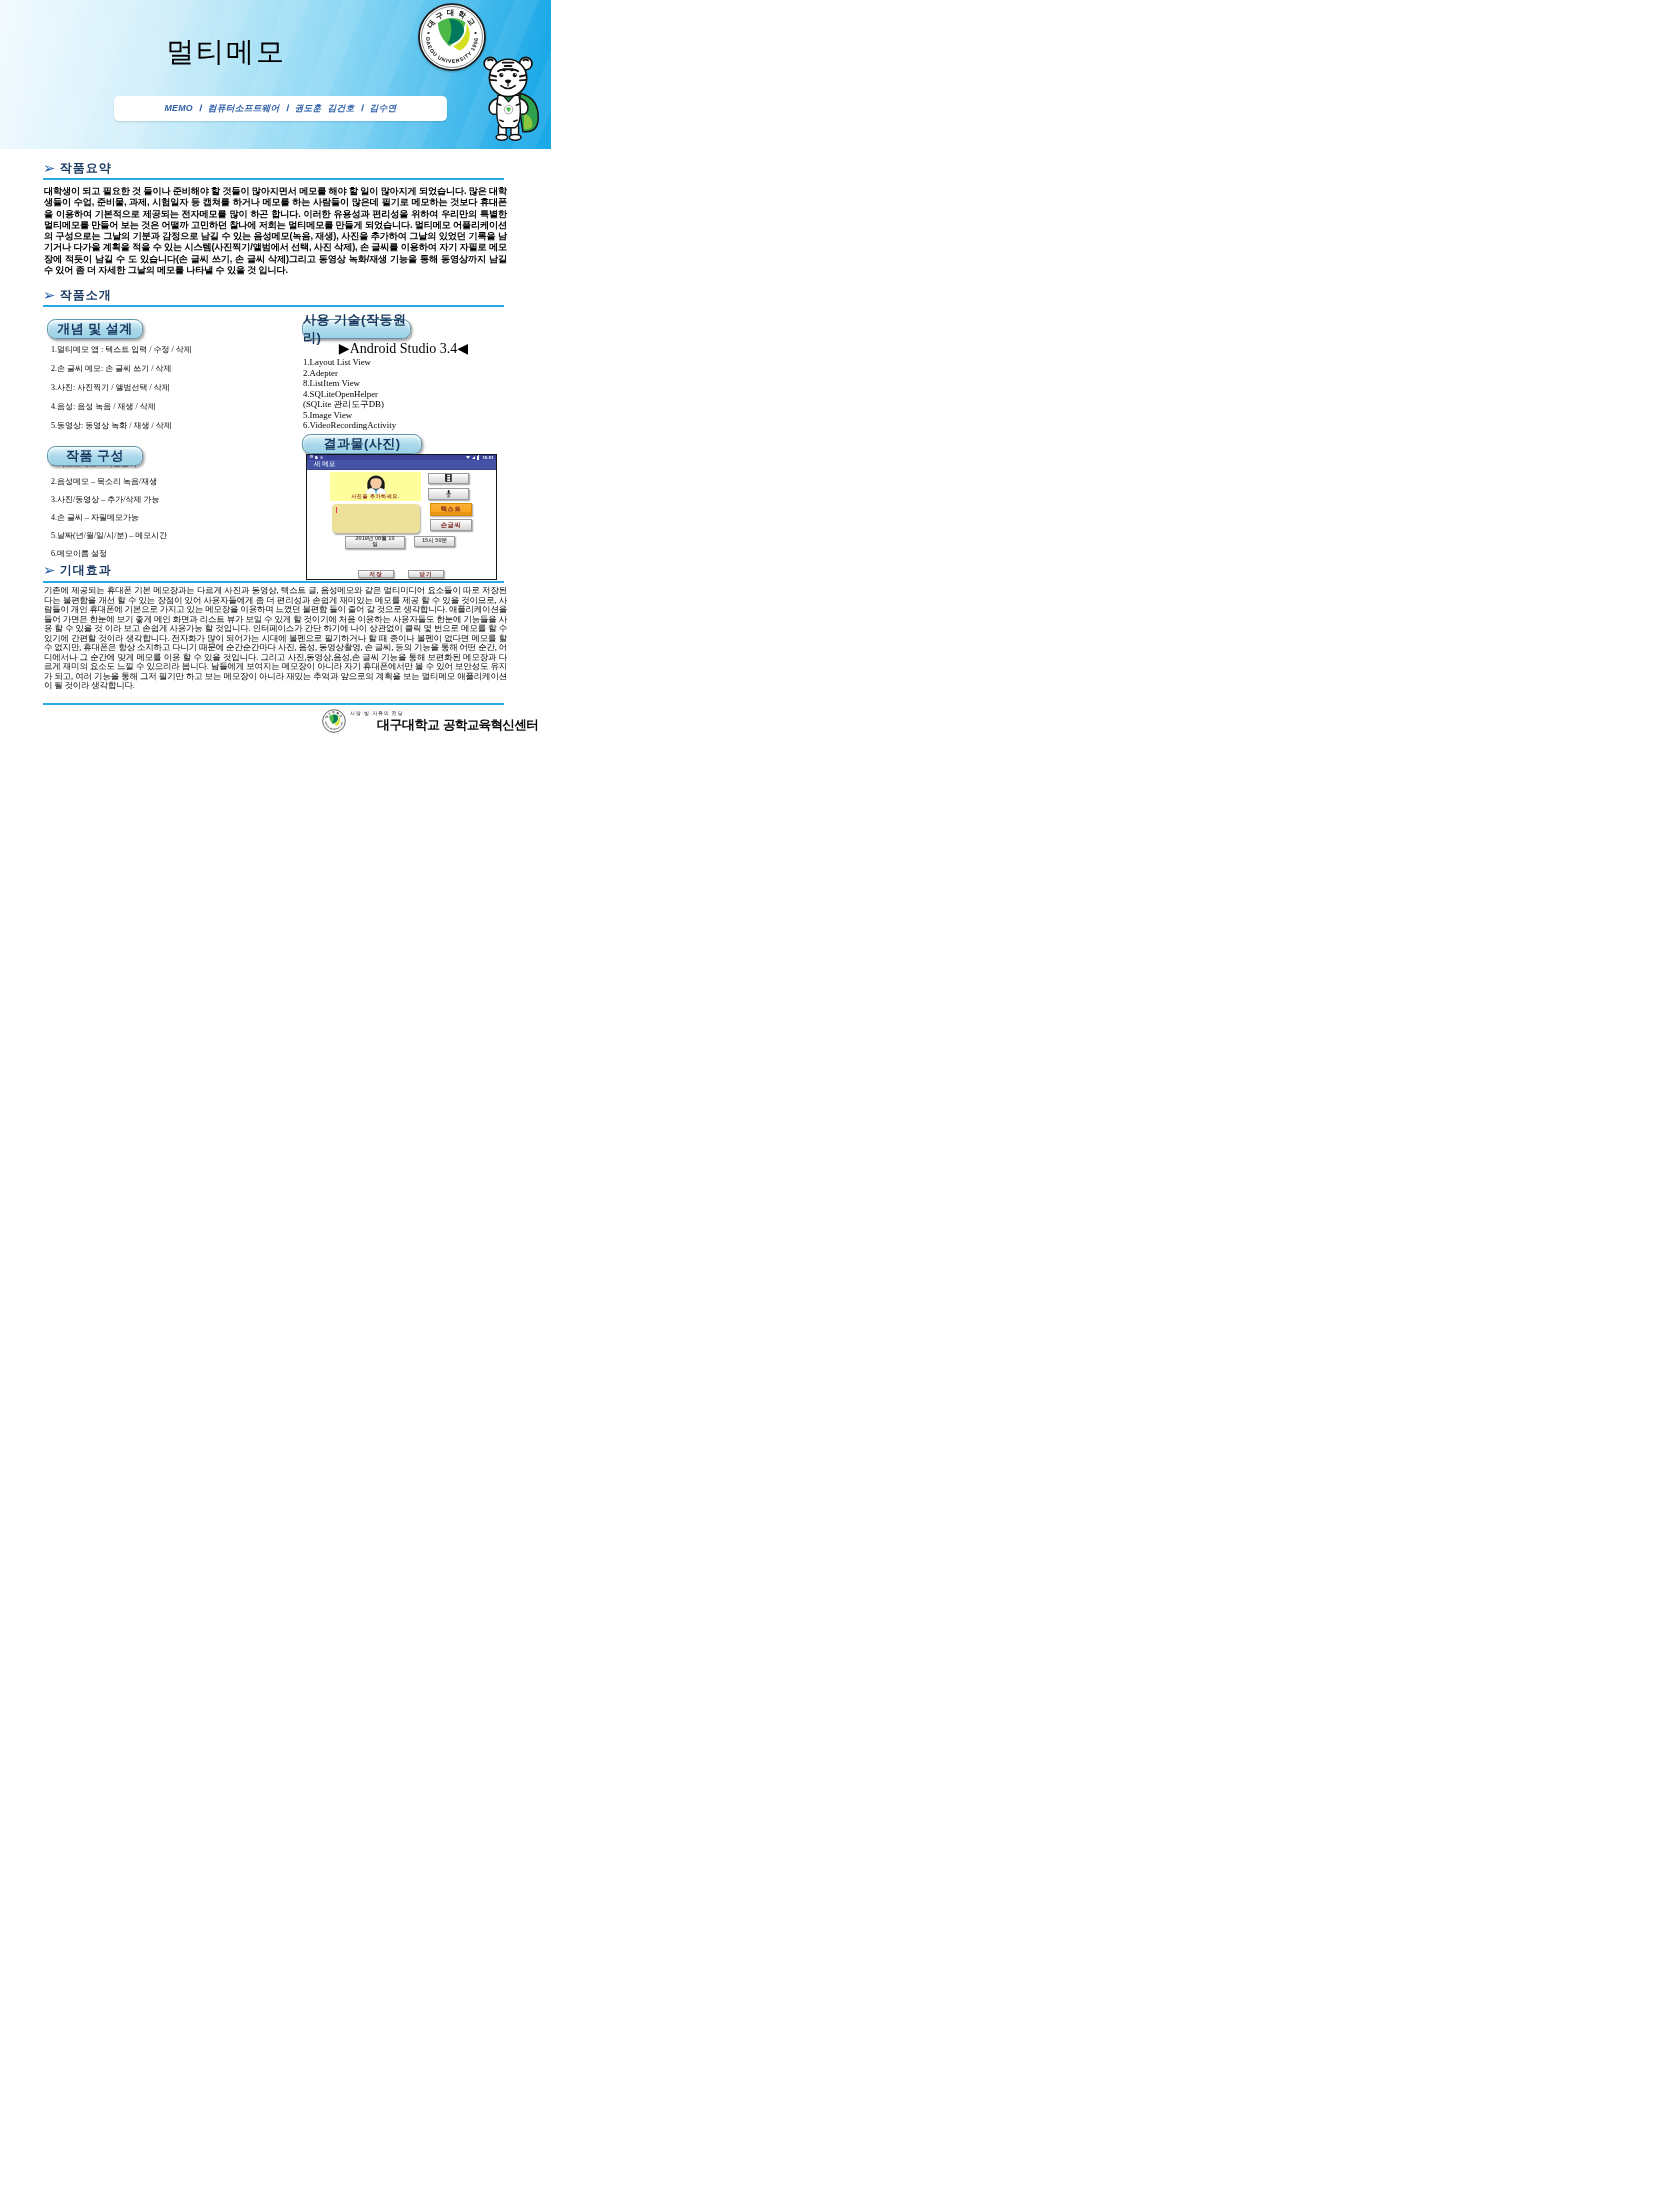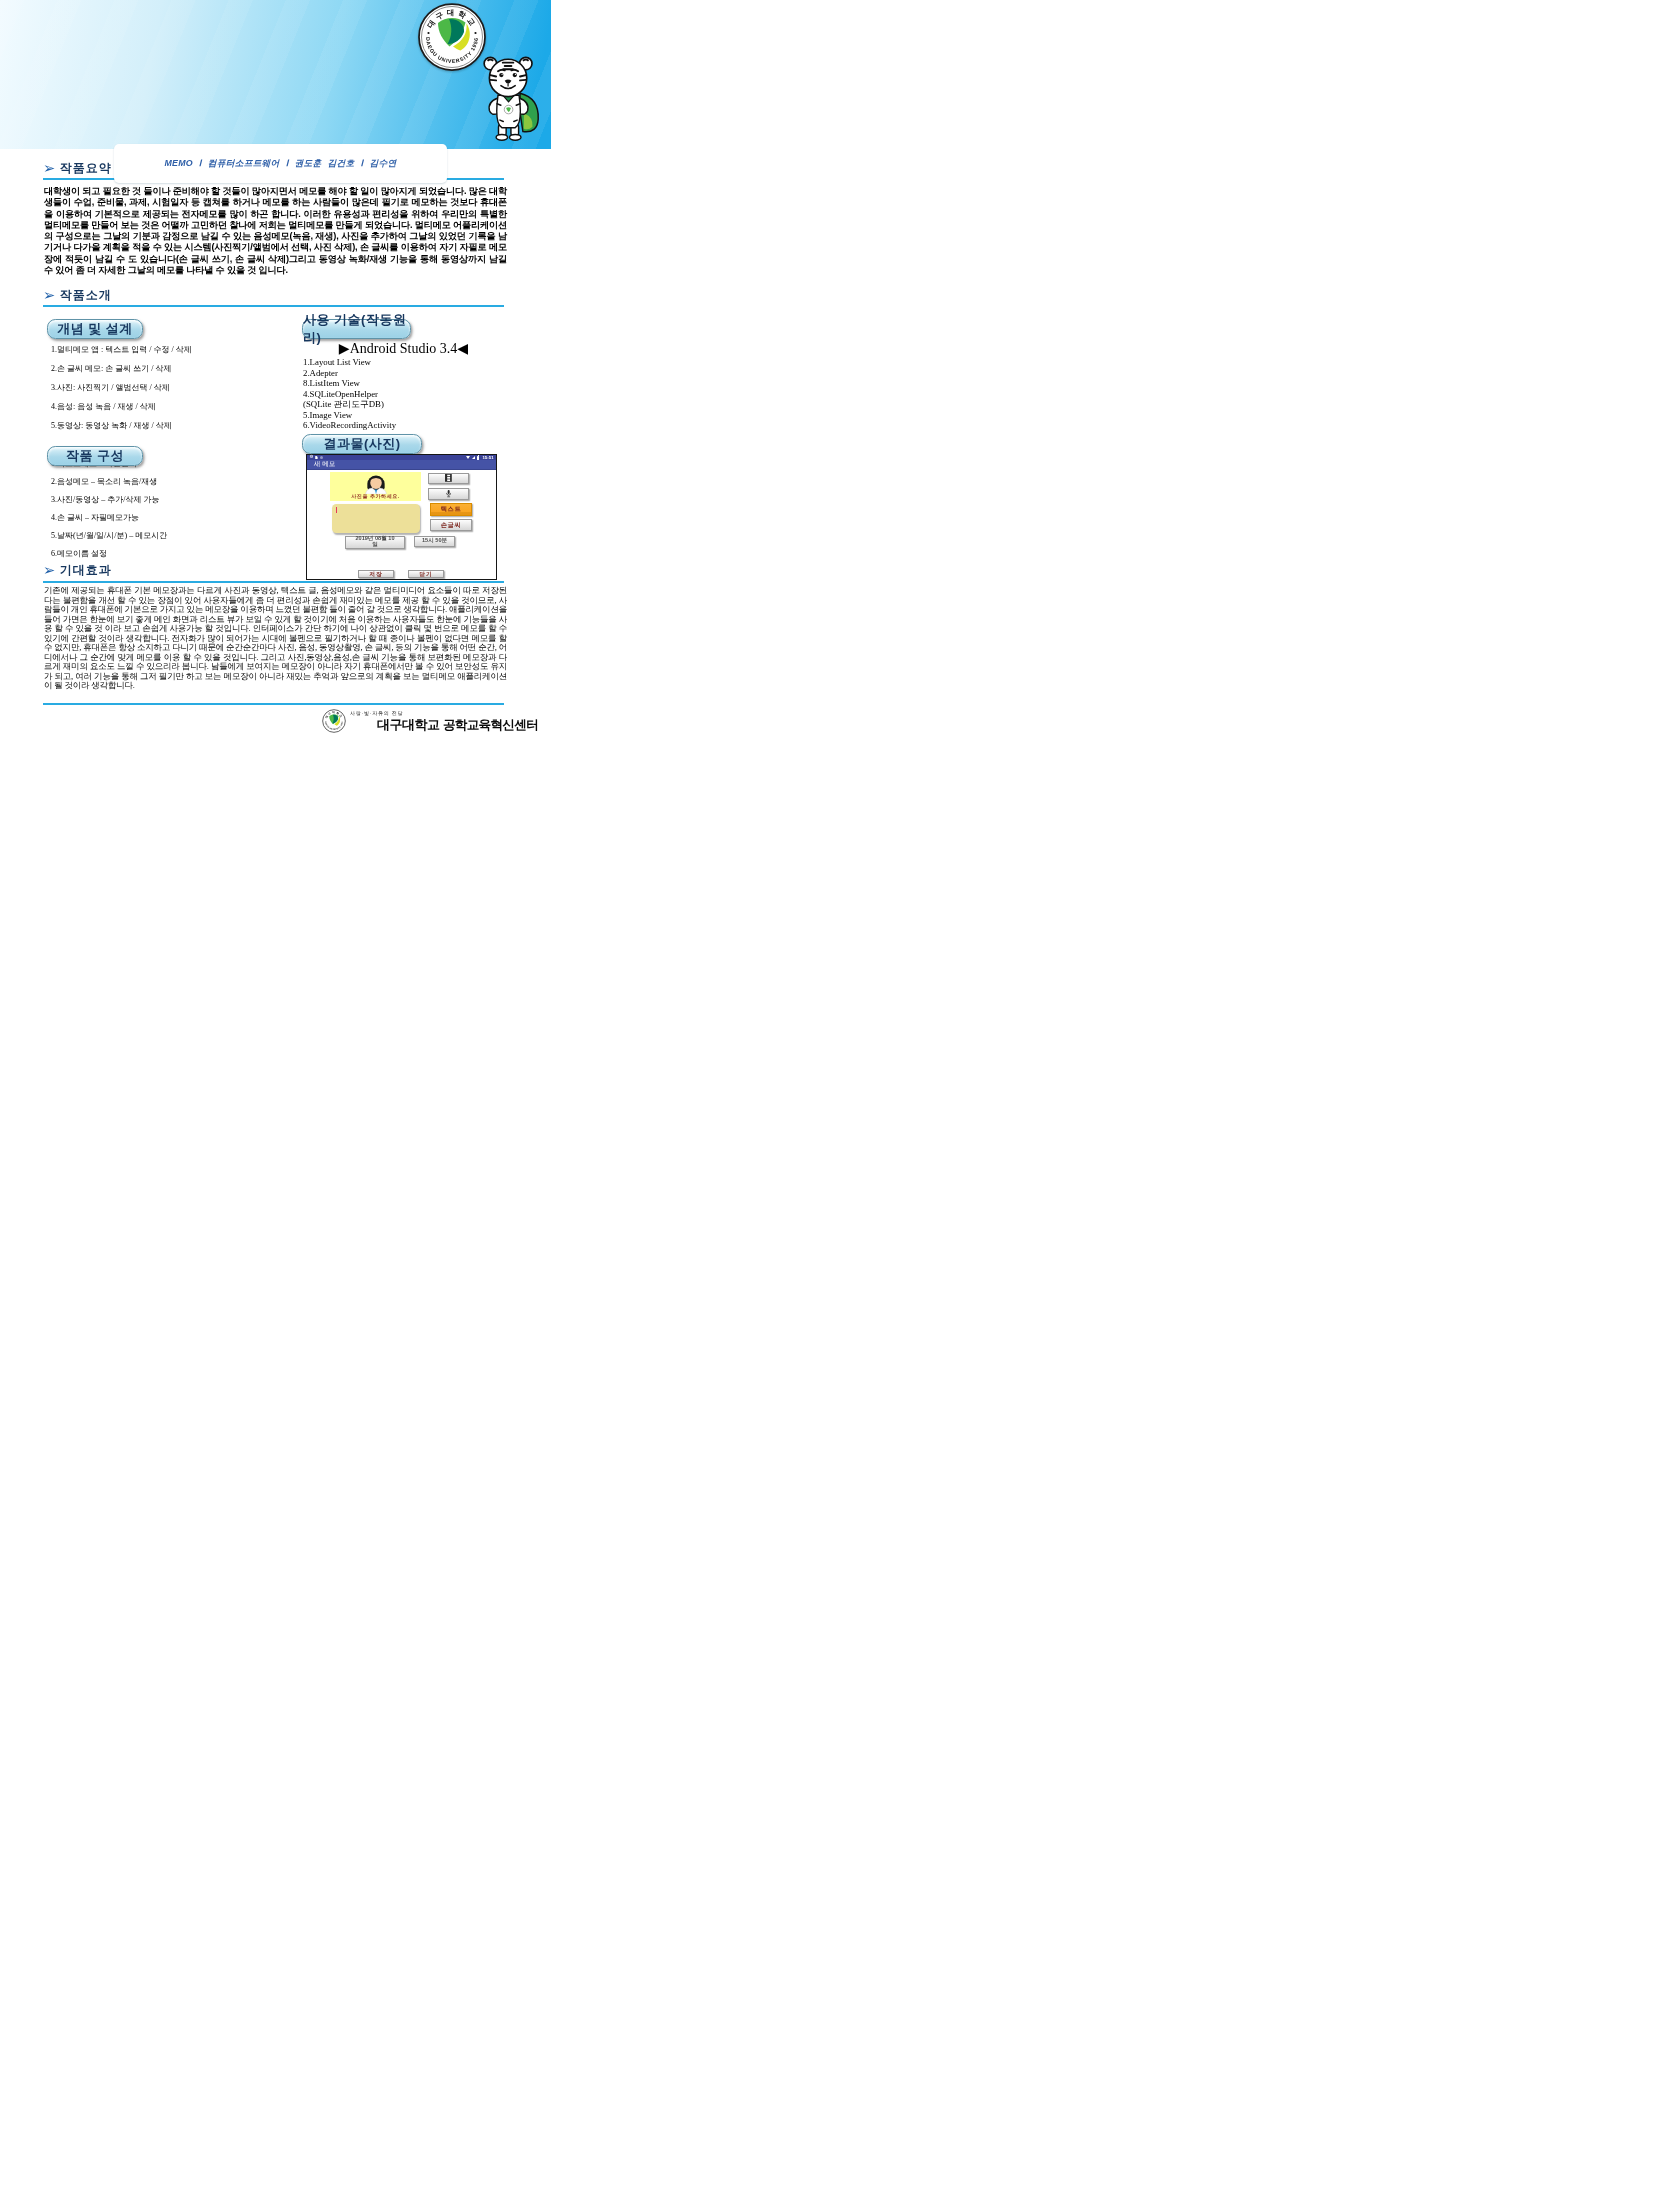--- a/index.html
+++ b/index.html
@@ -5,23 +5,23 @@
   html,body{margin:0;padding:0;background:#fff;}
   .page{position:relative;width:551px;height:735px;background:#fff;overflow:hidden;
         font-family:"Liberation Sans",sans-serif;}
   
   .hero{position:absolute;left:0;top:0;width:551px;height:149px;
         background:linear-gradient(100deg,#f2fbff 0%,#d3effa 28%,#8ed8f4 60%,var(--header_end,#1CA9E8) 96%);}
   .hero:after{content:"";position:absolute;inset:0;
         background:repeating-linear-gradient(112deg,rgba(255,255,255,.07) 0 22.4px,rgba(255,255,255,0) 22.4px 53px);}
   .hero-title{position:absolute;left:0;top:33px;width:452px;text-align:center;color:#000;
         font-size:28px;font-weight:500;letter-spacing:1.9px;z-index:2;}
-  .hero-bar{position:absolute;left:114px;top:96px;width:333px;height:39px;background:#fff;
+  .hero-bar{position:absolute;left:114px;top:96px;width:333px;height:25px;background:#fff;
         border-radius:4.9px;box-shadow:0 1px 1.9px rgba(0,60,90,.18);display:flex;align-items:center;
-        justify-content:center;z-index:2;margin-top:48px;}
+        justify-content:center;z-index:2;}
   .hero-bar span{font-style:italic;font-weight:bold;font-size:8.8px;color:var(--subtitle_blue,#2E5FA8);
         letter-spacing:0.2px;word-spacing:3.4px;white-space:nowrap;}
   .seal-lg{position:absolute;left:417px;top:2.4px;width:70px;height:70px;z-index:3;filter:drop-shadow(0.5px 1px 1px rgba(0,0,0,.25));}
   .tiger{position:absolute;left:476px;top:55px;width:67px;height:88px;z-index:3;}
   
   .sec-head{position:absolute;left:43px;display:flex;align-items:center;gap:4.4px;z-index:4;}
   .sec-head .arrow{font-size:14.6px;line-height:1;color:#1F5FA8;}
   .sec-head .sec-title{font-size:12px;font-weight:bold;color:var(--navy,#17375E);letter-spacing:1px;}
   #head-summary{top:160px;} #head-intro{top:287px;} #head-effect{top:562px;}
   .rule{position:absolute;left:43px;width:461px;height:1.9px;background:var(--accent,#29ABE2);z-index:1;}
@@ -99,20 +99,21 @@
   .f-name{position:absolute;left:349px;top:716px;white-space:nowrap;color:#0b0b0b;z-index:2;margin-left:28px;}
   .f-name .u{font-size:13px;font-weight:bold;letter-spacing:-0.5px;}
   .f-name .c{font-size:12.6px;font-weight:bold;letter-spacing:-0.7px;margin-left:3.4px;}
 </style>
 </head>
 <body>
 
 <div class="page">
 
   <header class="hero">
+    <div class="hero-title">멀티메모</div>
     <div class="hero-bar">
       <span>MEMO Ⅰ  컴퓨터소프트웨어  Ⅰ  권도훈 김건호  Ⅰ  김수연</span>
     </div>
 
     <svg class="seal-lg" viewBox="0 0 140 140">
       <circle cx="70" cy="70" r="66" fill="#fff" stroke="#1c1c1c" stroke-width="3.5"></circle>
       <circle cx="70" cy="70" r="61" fill="none" stroke="#1c1c1c" stroke-width="1"></circle>
       <path id="arcTopL" d="M 26,70 A 44,44 0 0 1 114,70" fill="none"></path>
       <path id="arcBotL" d="M 18,70 A 52,52 0 0 0 122,70" fill="none"></path>
       <text font-family="Liberation Sans, sans-serif" font-size="15" font-weight="bold" fill="#111" letter-spacing="6">

